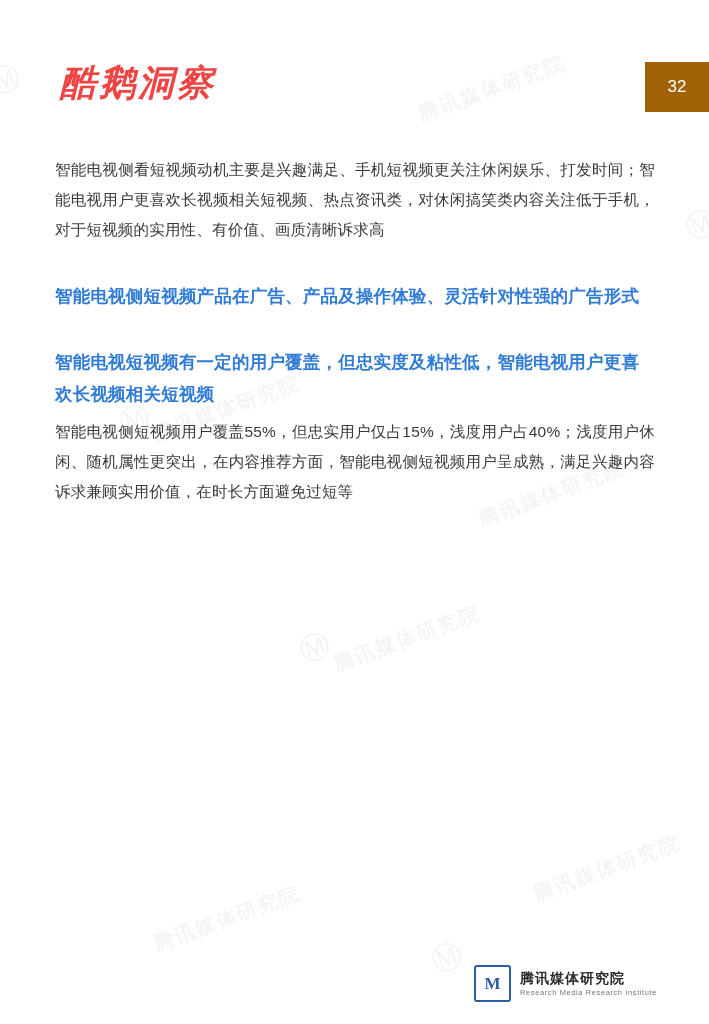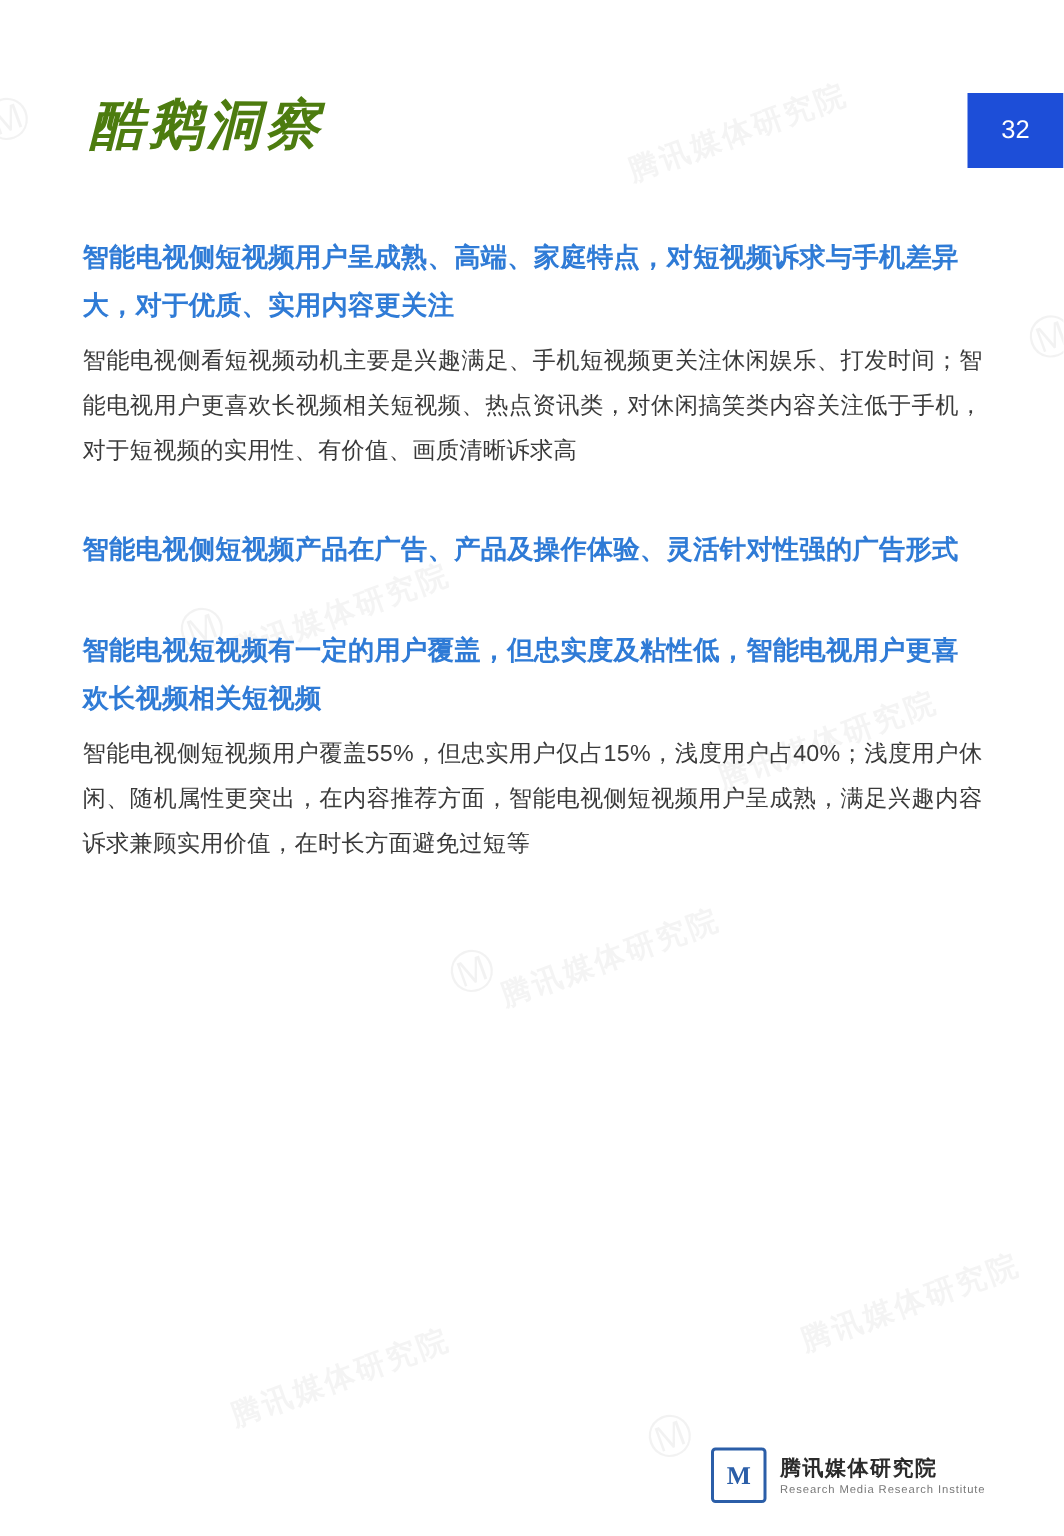--- a/index.html
+++ b/index.html
@@ -46,35 +46,35 @@
   
   .header {
     position: absolute;
     top: 62px;
     left: 60px;
     right: 0;
   }
   .header-title {
     font-size: 36px;
     font-weight: bold;
-    color: #4d7c0f;
+    color: #ef4444;
     letter-spacing: 3px;
     line-height: 1.2;
     margin: 0;
     font-style: italic;
     font-family: "Liberation Serif", "DejaVu Serif", serif;
   }
 
   .page-number-badge {
     position: absolute;
     top: 62px;
     right: 0px;
     width: 64px;
     height: 50px;
-    background: #1d4ed8;
+    background: #a16207;
     color: #ffffff;
     font-size: 17px;
     display: flex;
     align-items: center;
     justify-content: center;
   }
 
   
   .content {
     position: absolute;
@@ -163,21 +163,20 @@
 
   <div class="header">
     <h1 class="header-title">酷鹅洞察</h1>
   </div>
 
   <div class="page-number-badge">32</div>
 
   <div class="content">
 
     <div class="section">
-      <p class="section-heading">智能电视侧短视频用户呈成熟、高端、家庭特点，对短视频诉求与手机差异大，对于优质、实用内容更关注</p>
       <p class="section-body">智能电视侧看短视频动机主要是兴趣满足、手机短视频更关注休闲娱乐、打发时间；智能电视用户更喜欢长视频相关短视频、热点资讯类，对休闲搞笑类内容关注低于手机，对于短视频的实用性、有价值、画质清晰诉求高</p>
     </div>
 
     <div class="section">
       <p class="section-heading">智能电视侧短视频产品在广告、产品及操作体验、灵活针对性强的广告形式</p>
     </div>
 
     <div class="section">
       <p class="section-heading">智能电视短视频有一定的用户覆盖，但忠实度及粘性低，智能电视用户更喜欢长视频相关短视频</p>
       <p class="section-body">智能电视侧短视频用户覆盖55%，但忠实用户仅占15%，浅度用户占40%；浅度用户休闲、随机属性更突出，在内容推荐方面，智能电视侧短视频用户呈成熟，满足兴趣内容诉求兼顾实用价值，在时长方面避免过短等</p>

